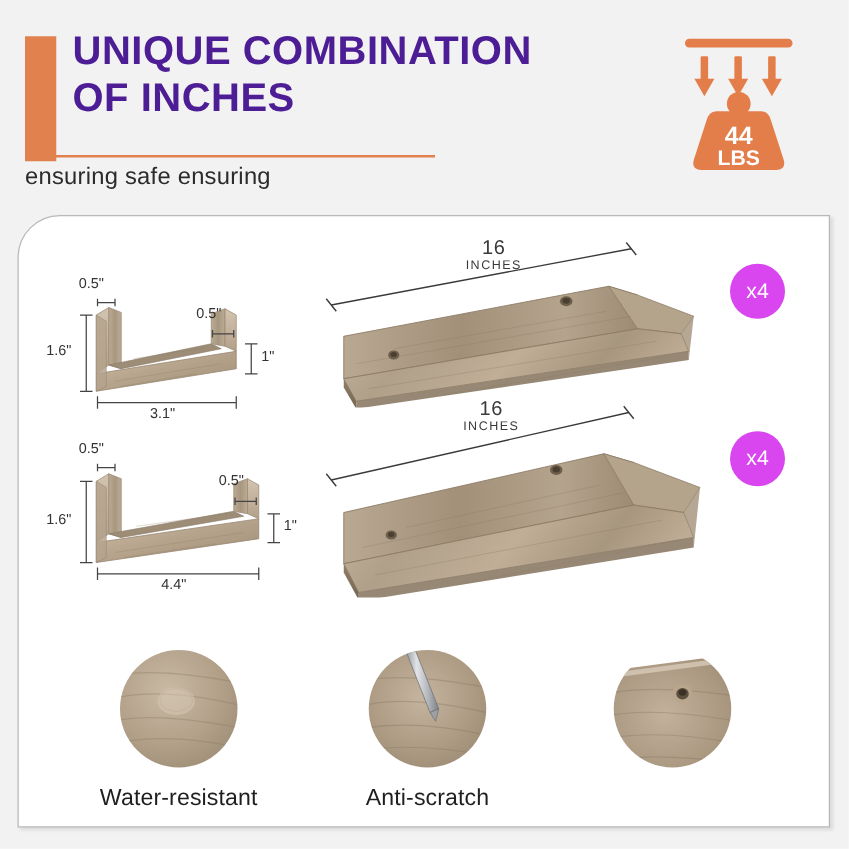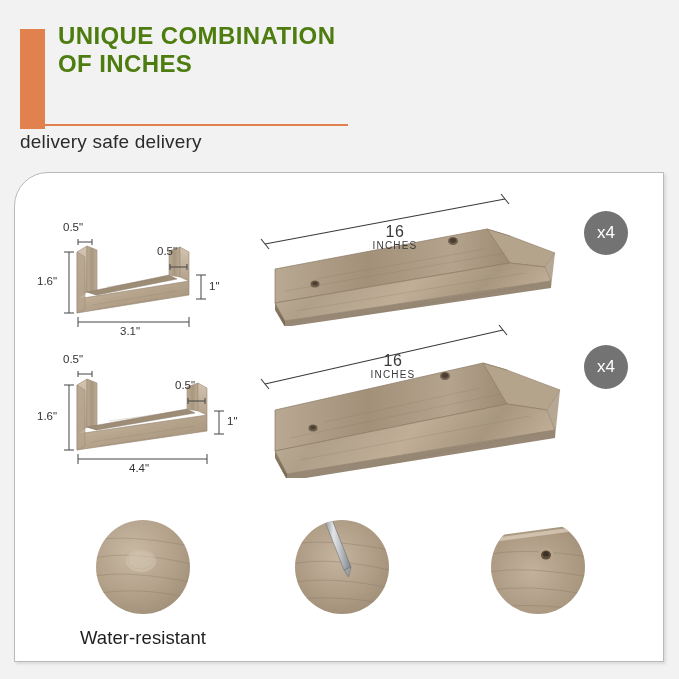--- a/index.html
+++ b/index.html
@@ -27,23 +27,23 @@
     left: 20px; top: 29px;
     width: 25px; height: 100px;
     background: #e0814e;
   }
   .title-block {
     position: absolute;
     left: 58px; top: 22px;
     width: 460px;
   }
   .title-line {
-    font-size: 24px;
+    font-size: 32px;
     font-weight: bold;
-    color: #4d7c0f;
+    color: #4c1d95;
     letter-spacing: 0.4px;
     line-height: 1.18;
     font-family: "Liberation Sans", sans-serif;
     white-space: nowrap;
   }
   .divider {
     position: absolute;
     left: 20px; top: 124px;
     width: 328px; height: 1.5px;
     background: #e0814e;
@@ -94,39 +94,38 @@
   
   .shelf-wrap { position: absolute; }
   .shelf-wrap.top { left: 240px; top: 18px;  width: 320px; height: 135px; }
   .shelf-wrap.bot { left: 240px; top: 145px; width: 330px; height: 160px; }
 
   .shelf-dim {
     position: absolute;
     color: #3a3a3a;
     text-align: center;
     line-height: 1.05;
-    margin-top: 33px;
   }
   .shelf-dim .num {
     font-size: 16px;
     letter-spacing: 0.5px;
     display: block;
   }
   .shelf-dim .unit {
     font-size: 10px;
     letter-spacing: 1.2px;
     display: block;
   }
 
   
   .badge {
     position: absolute;
     width: 44px; height: 44px;
     border-radius: 50%;
-    background: #737373;
+    background: #d946ef;
     color: #ffffff;
     font-size: 17px;
     display: flex;
     align-items: center;
     justify-content: center;
     font-family: "Liberation Sans", sans-serif;
   }
   .badge.b1 { left: 569px; top: 38px; }
   .badge.b2 { left: 569px; top: 172px; }
 
@@ -165,22 +164,43 @@
 
   <div class="accent-bar"></div>
 
   <div class="title-block">
     <div class="title-line">UNIQUE COMBINATION</div>
     <div class="title-line">OF INCHES</div>
   </div>
 
   <div class="divider"></div>
 
-  <div class="subtitle">delivery safe delivery</div>
-
+  <div class="subtitle">ensuring safe ensuring</div>
+
+  <div class="weight-icon">
+    <svg width="110" height="115" viewBox="0 0 110 115">
+
+      <rect x="12" y="6" width="86" height="7" rx="3.5" fill="#e37d49"></rect>
+
+      <g fill="#e37d49">
+        <rect x="24.5" y="20" width="6" height="22" rx="1"></rect>
+        <polygon points="19.5,38 35.5,38 27.5,52"></polygon>
+        <rect x="51.5" y="20" width="6" height="22" rx="1"></rect>
+        <polygon points="46.5,38 62.5,38 54.5,52"></polygon>
+        <rect x="78.5" y="20" width="6" height="22" rx="1"></rect>
+        <polygon points="73.5,38 89.5,38 81.5,52"></polygon>
+      </g>
+
+      <circle cx="55" cy="58" r="9.5" fill="#e37d49"></circle>
+
+      <path d="M37 64 L73 64 Q79 64 81 72 L91 103 Q93 111 85 111 L25 111 Q17 111 19 103 L29 72 Q31 64 37 64 Z" fill="#e37d49"></path>
+      <text x="55" y="90" text-anchor="middle" fill="#ffffff" font-family="Liberation Sans, sans-serif" font-size="20" font-weight="bold">44</text>
+      <text x="55" y="107" text-anchor="middle" fill="#ffffff" font-family="Liberation Sans, sans-serif" font-size="17" font-weight="bold">LBS</text>
+    </svg>
+  </div>
 </div>
 
 <div class="panel">
 
   <div class="xsec one">
     <svg width="200" height="125" viewBox="0 0 200 125">
       <defs>
         <linearGradient id="woodA" x1="0" y1="0" x2="1" y2="1">
           <stop offset="0%" stop-color="#cdbda8"></stop>
           <stop offset="45%" stop-color="#b7a48c"></stop>
@@ -440,20 +460,21 @@
             <path d="M-5 46 Q30 36 100 52"></path>
             <path d="M-5 64 Q38 56 100 70"></path>
             <path d="M-5 82 Q34 74 100 86"></path>
           </g>
           <g clip-path="url(#c2)">
             <path d="M30 0 L37 -2 L57 48 L50 51 Z" fill="url(#metal)" stroke="#6f7276" stroke-width="0.6"></path>
             <path d="M50 51 L57 48 L54.5 58 Z" fill="#9da0a5" stroke="#6f7276" stroke-width="0.6"></path>
           </g>
         </svg>
       </div>
+      <div class="feature-label">Anti-scratch</div>
     </div>
 
     <div class="feature f3">
       <div class="feature-circle">
         <svg width="96" height="96" viewBox="0 0 96 96">
           <defs>
             <radialGradient id="w3" cx="0.45" cy="0.5" r="0.8">
               <stop offset="0%" stop-color="#c2b19b"></stop>
               <stop offset="55%" stop-color="#ab9982"></stop>
               <stop offset="100%" stop-color="#93826b"></stop>

